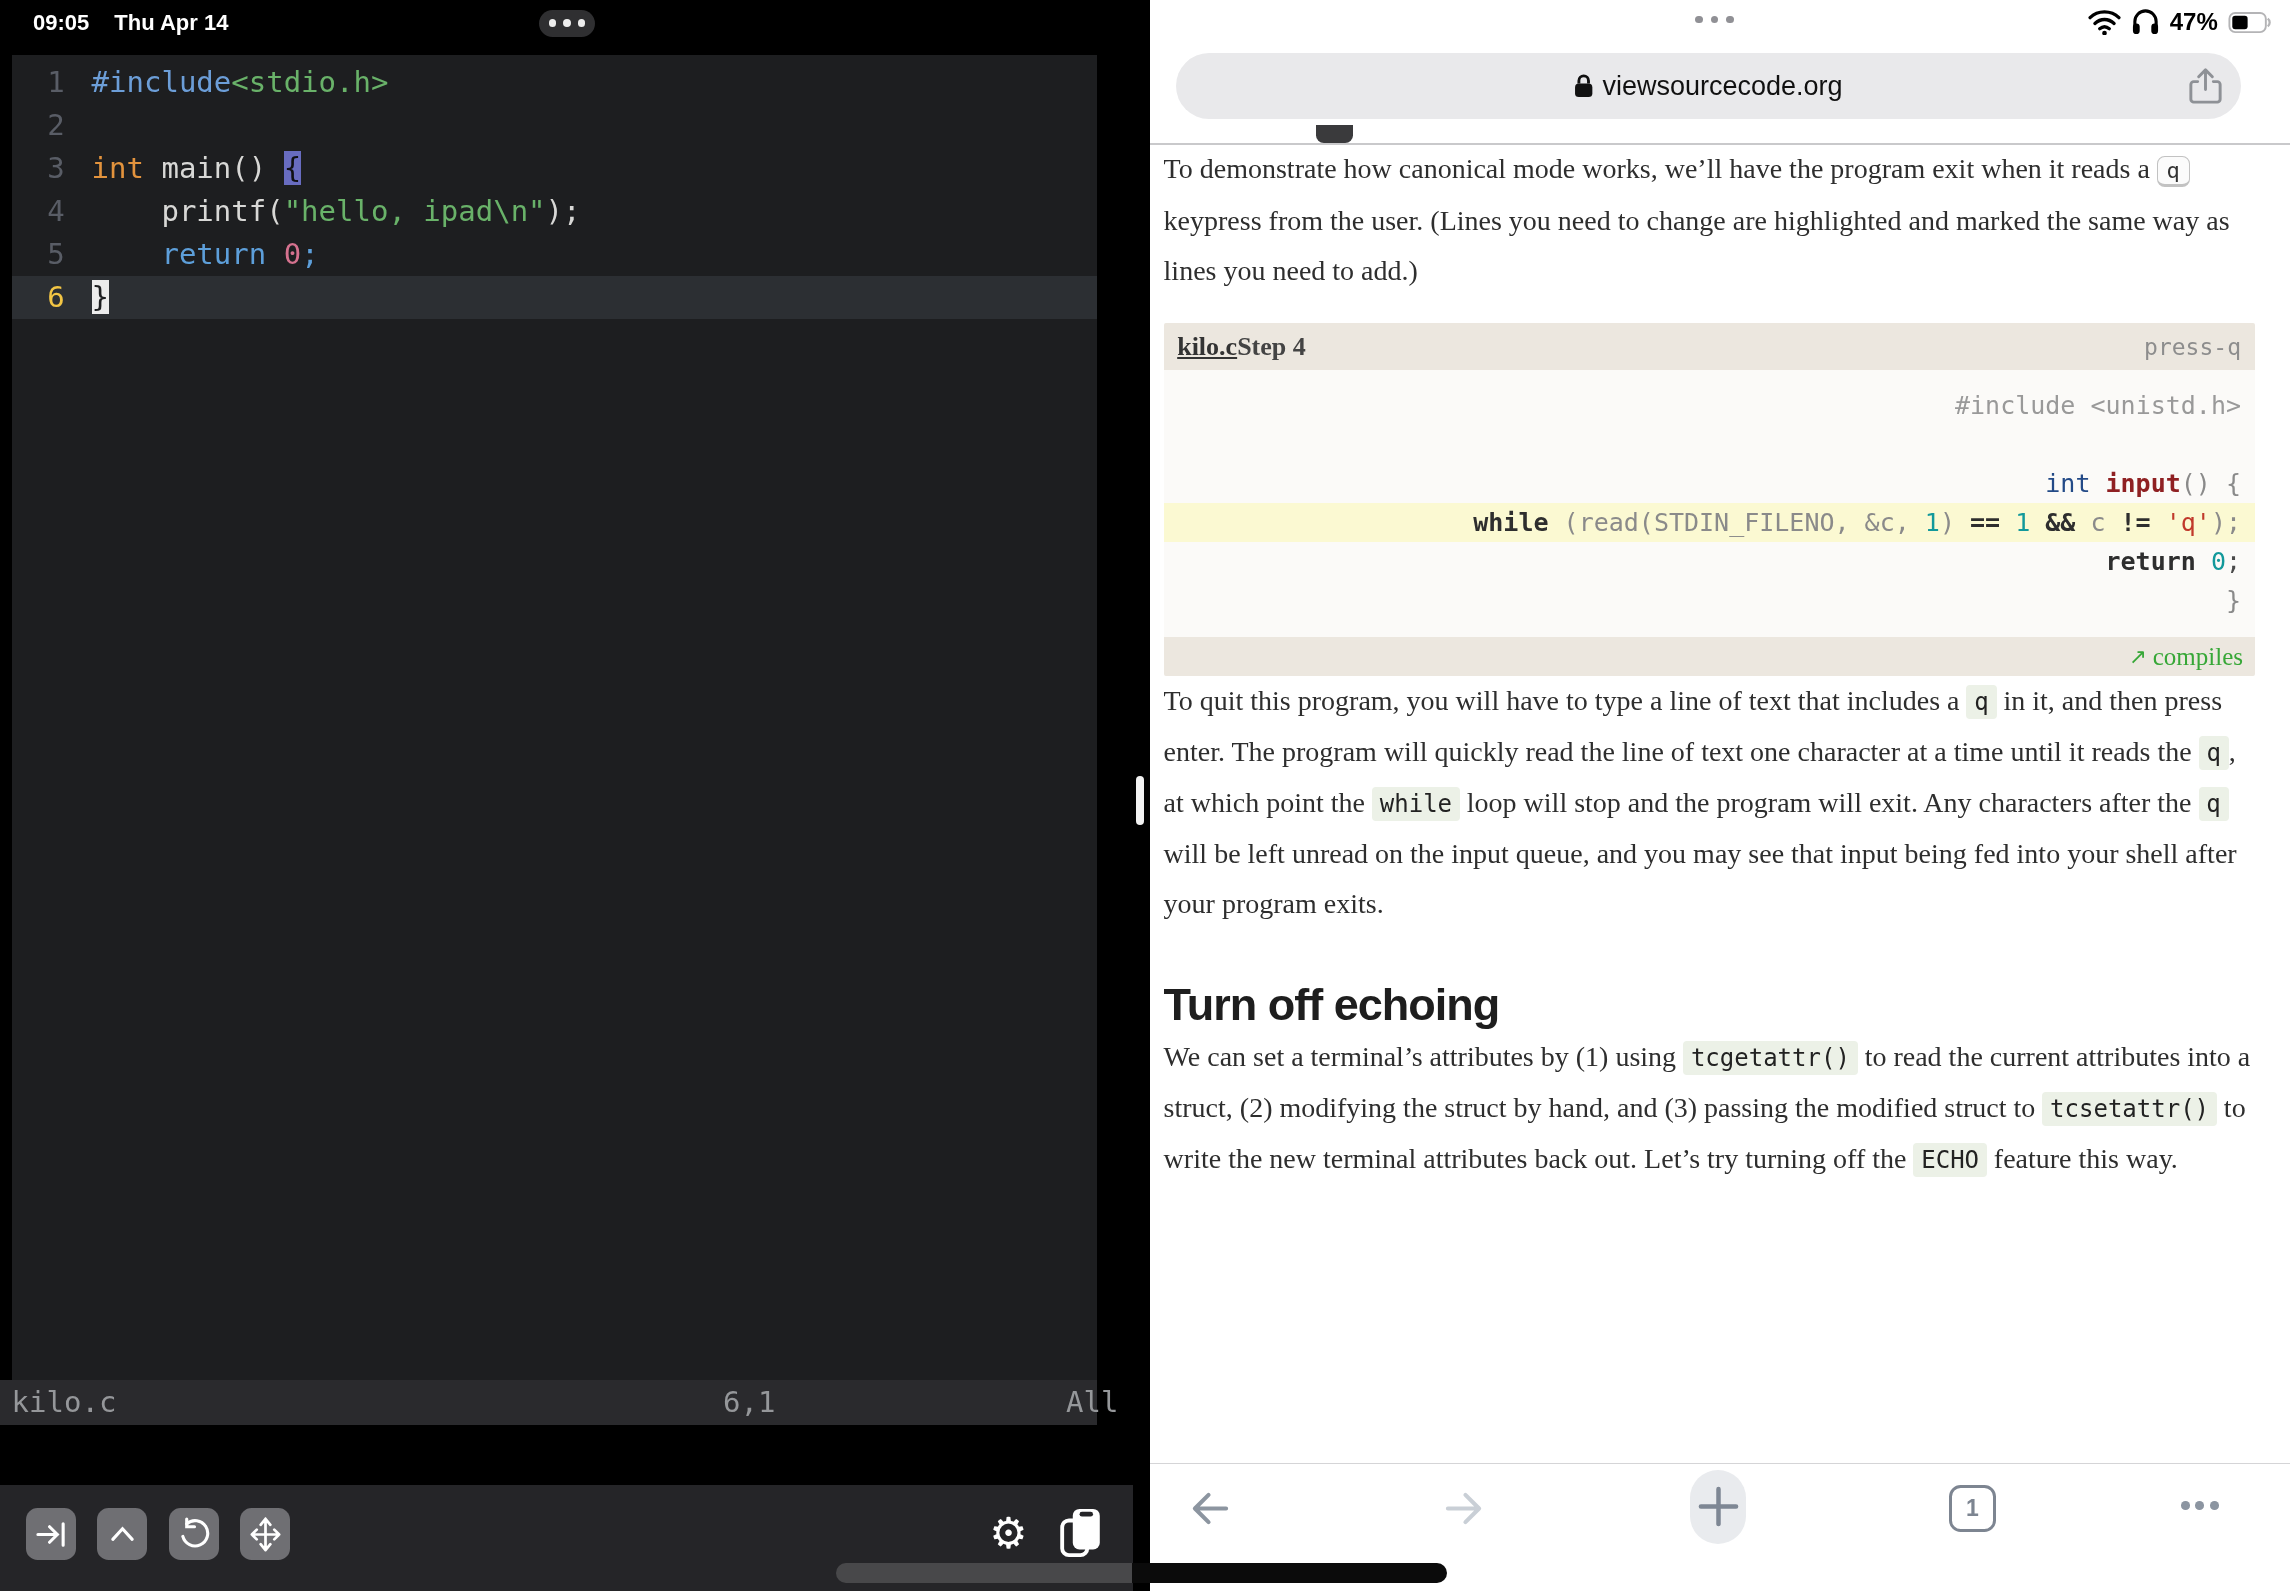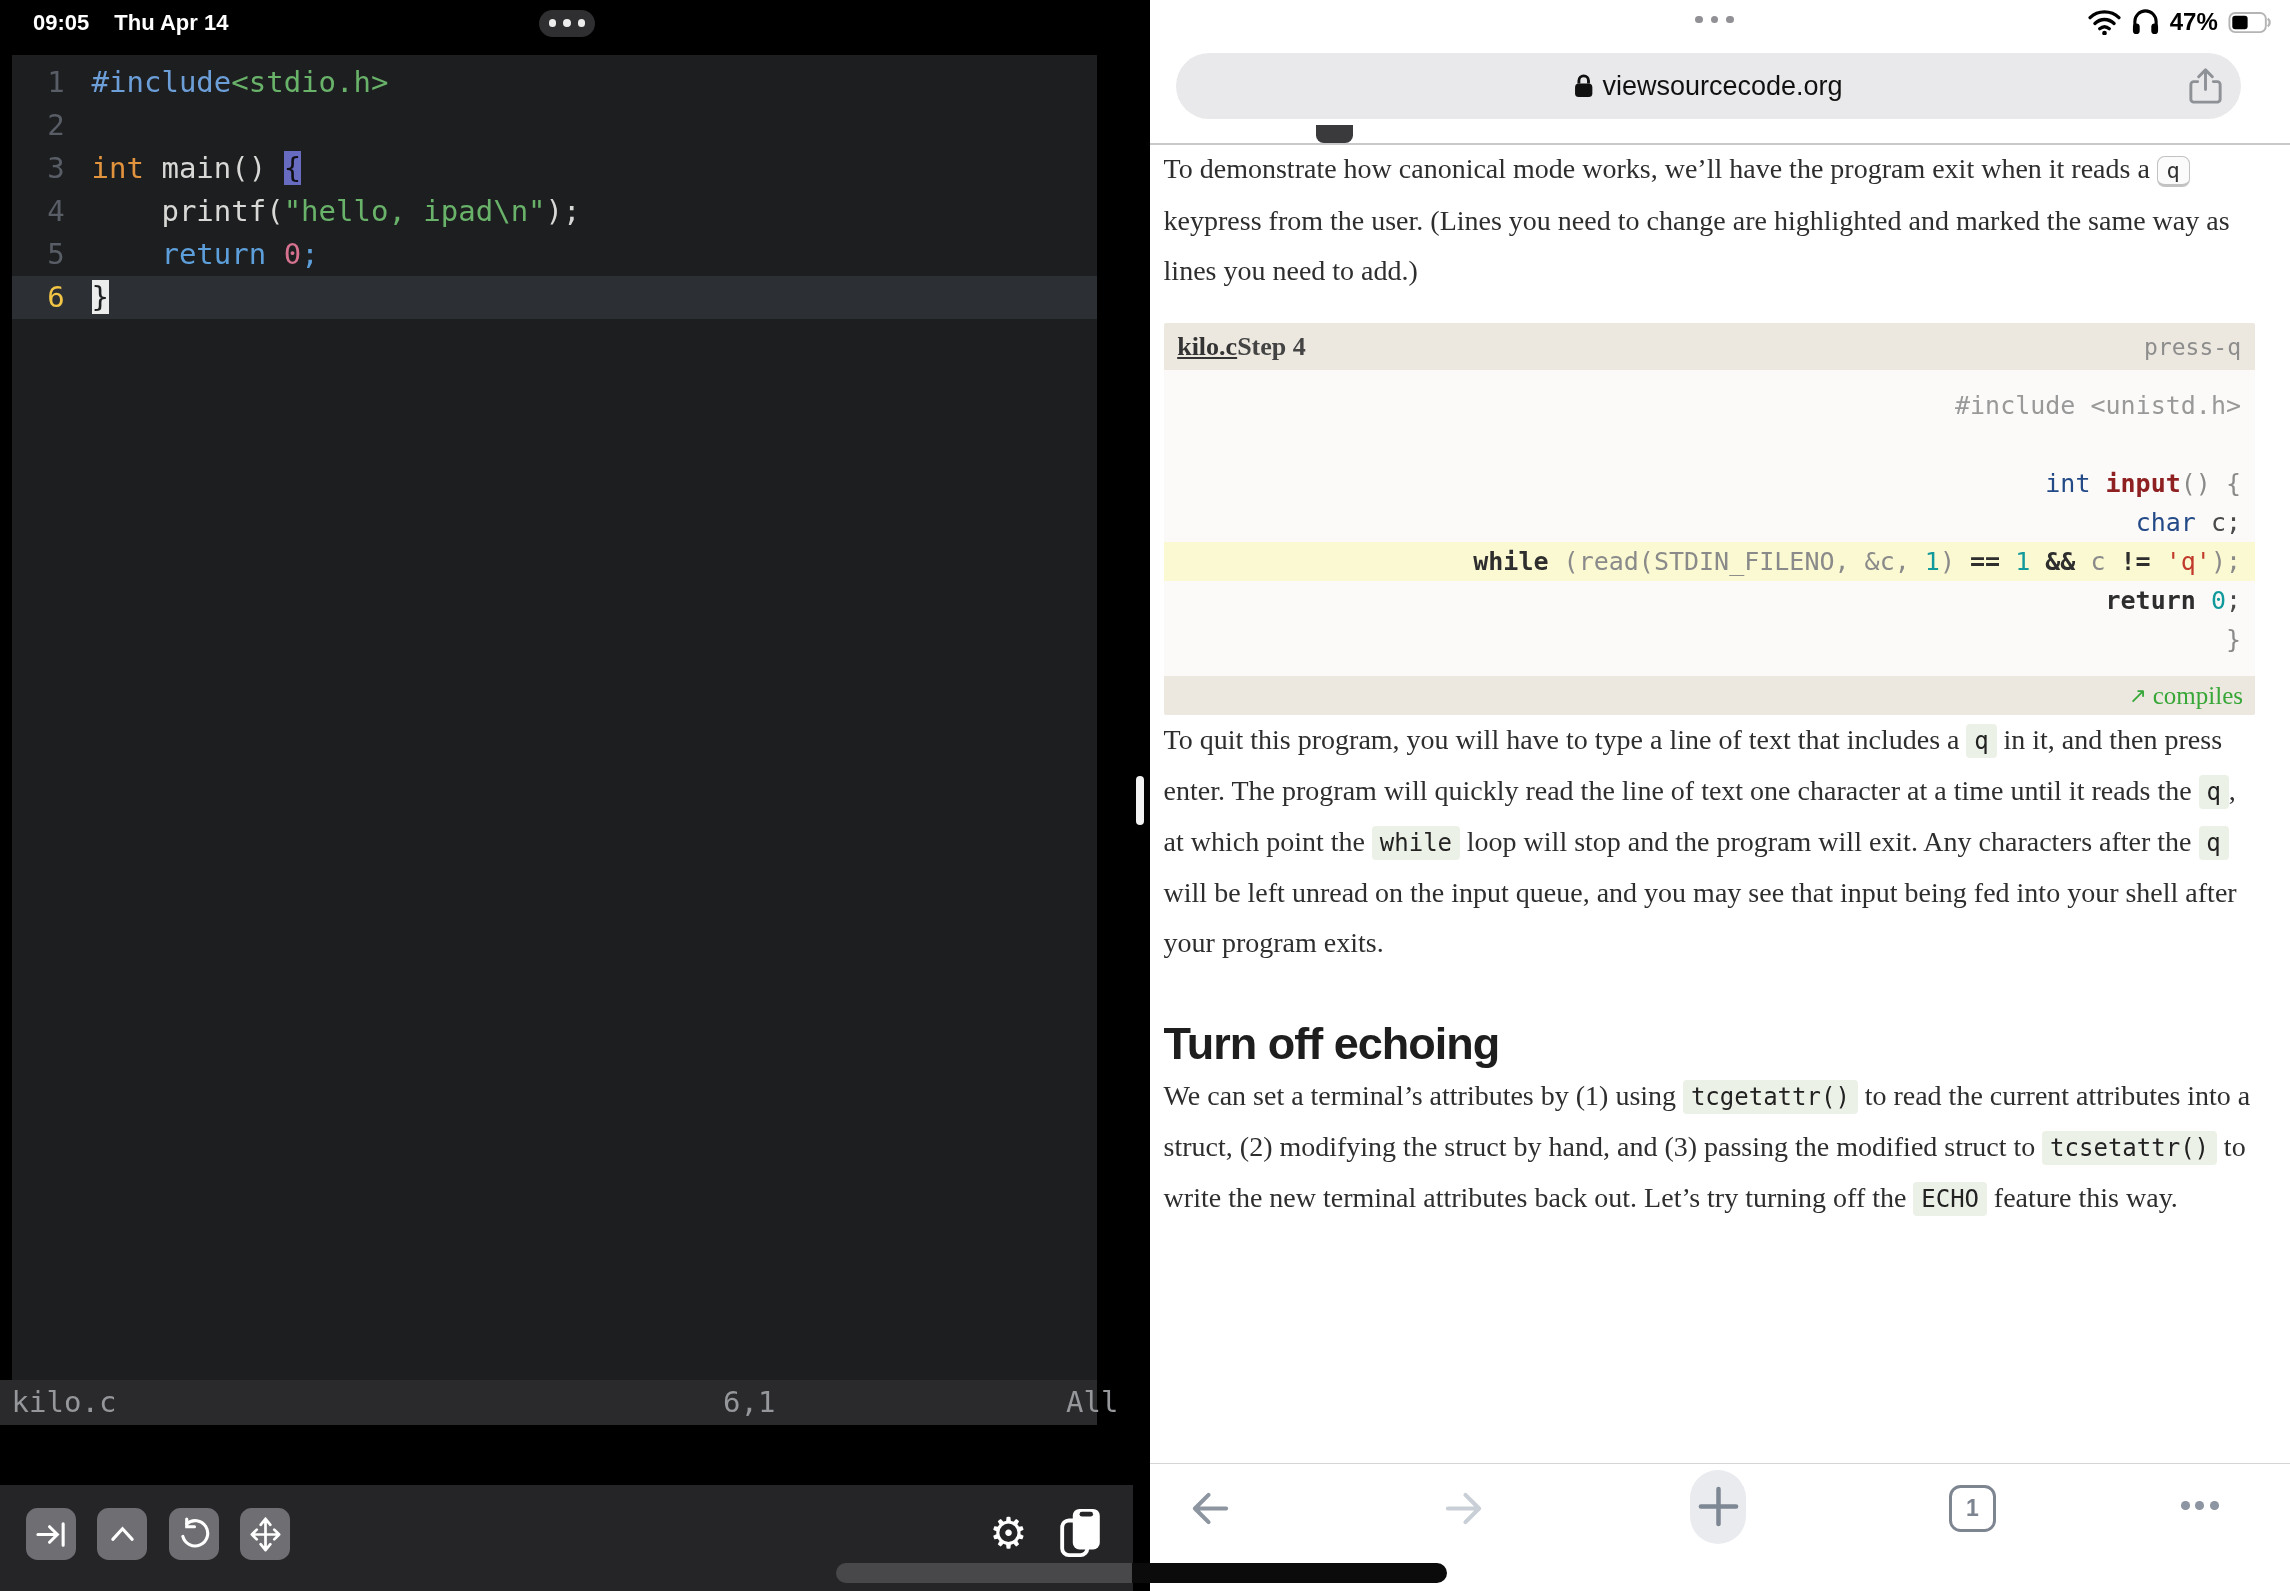--- a/index.html
+++ b/index.html
@@ -214,21 +214,20 @@
     <div class="codeblock">
       <div class="cb-head">
         <span class="cb-file">kilo.c</span>
         <span class="cb-step">Step 4</span>
         <span class="cb-tag">press-q</span>
       </div>
       <div class="cb-body">
           <div class="ccode-line"><span class="c-cm">#include &lt;unistd.h&gt;</span></div>
           <div class="ccode-line"></div>
           <div class="ccode-line"><span class="c-ty">int</span><span class="c-pl"> </span><span class="c-fn">input</span><span class="c-pl">() {</span></div>
-          <div class="ccode-line"><span class="c-pl">  </span><span class="c-ty">char</span><span class="c-pl2"> c;</span></div>
           <div class="ccode-line hl"><span class="c-pl">  </span><span class="c-kw">while</span><span class="c-pl"> (read(STDIN_FILENO, &amp;c, </span><span class="c-nu">1</span><span class="c-pl">) </span><span class="c-kw">==</span><span class="c-pl"> </span><span class="c-nu">1</span><span class="c-pl"> </span><span class="c-kw">&amp;&amp;</span><span class="c-pl"> c </span><span class="c-kw">!=</span><span class="c-pl"> </span><span class="c-st">'q'</span><span class="c-pl">);</span></div>
           <div class="ccode-line"><span class="c-pl">  </span><span class="c-kw">return</span><span class="c-pl"> </span><span class="c-nu">0</span><span class="c-pl2">;</span></div>
           <div class="ccode-line"><span class="c-pl">}</span></div>
         </div>
       <div class="cb-foot">
         <span class="arr">↗</span>
         <span>compiles</span>
       </div>
     </div>
 

